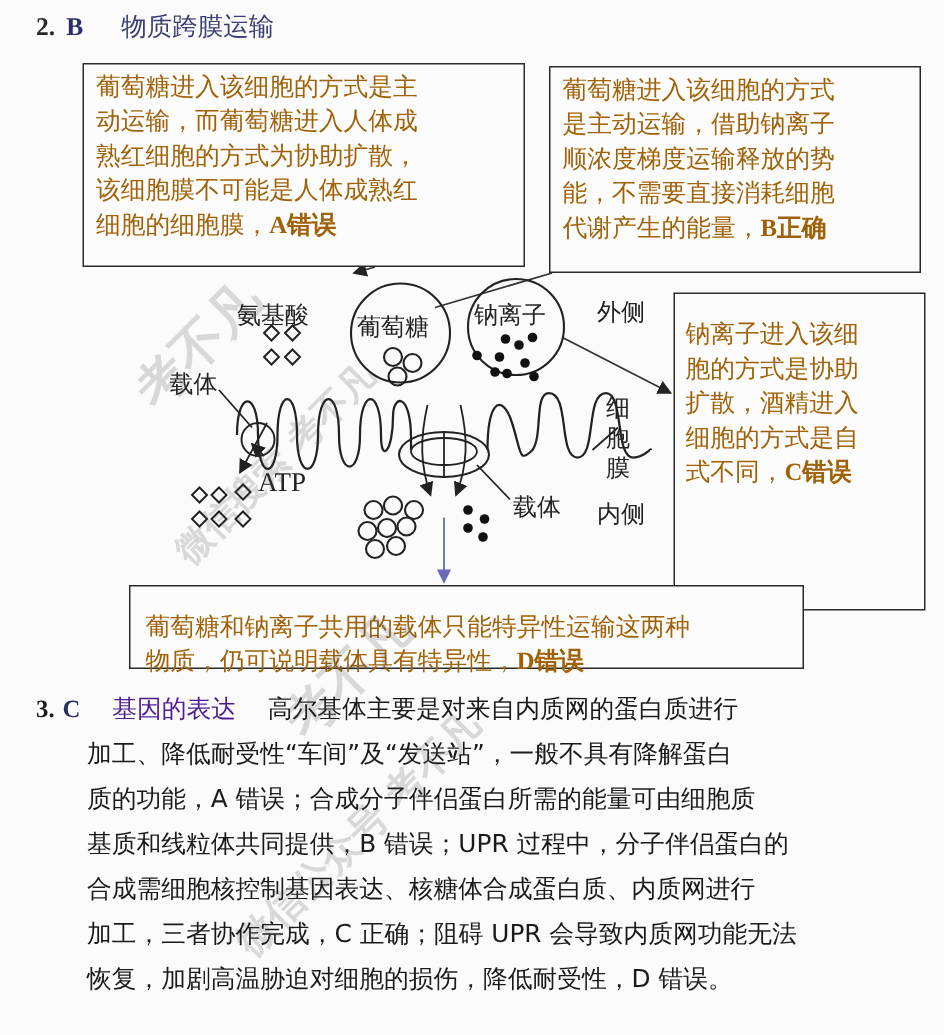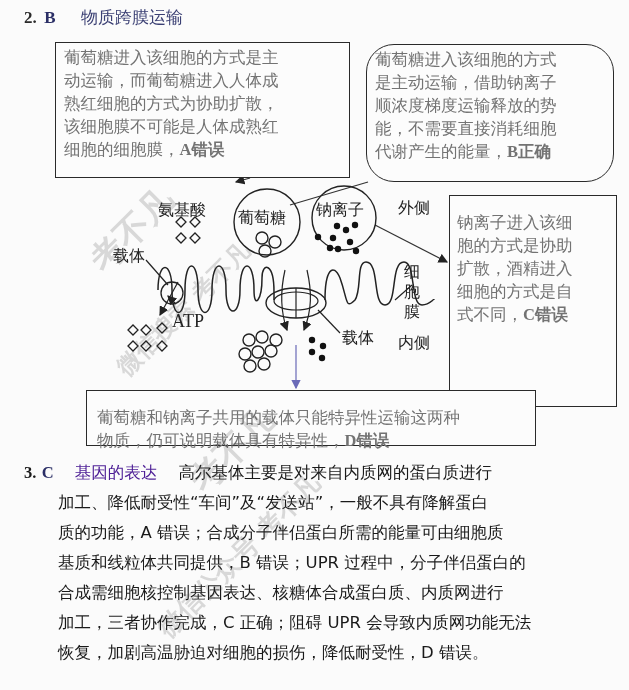--- a/index.html
+++ b/index.html
@@ -4,24 +4,24 @@
 <style>
   html, body { margin:0; padding:0; }
   body { width:629px; height:690px; background:#fbfbfb; position:relative; overflow:hidden;
          font-family:"DejaVu Serif", serif; color:#1e1e1e; }
   .abs { position:absolute; }
   .q-head { left:24px; top:6px; font-size:17px; white-space:nowrap;text-align:center; }
   .q-num { font-family:"Liberation Serif", serif; font-weight:bold; color:#2a2a2a; }
   .q-ans { font-family:"Liberation Serif", serif; font-weight:bold; color:#2b2f66; margin-left:2px; }
   .q-topic { color:#3a3f73; margin-left:20px; font-family:"DejaVu Sans", sans-serif; }
   .box { position:absolute; border:1.5px solid #2a2a2a; background:#fcfcfc; box-sizing:border-box;
-         font-family:"DejaVu Sans", sans-serif; font-size:16.5px; line-height:23px; padding:3px 8px; color:#737373; }
+         font-family:"DejaVu Sans", sans-serif; font-size:16.5px; line-height:23px; padding:3px 8px; color:#a16207; }
   .box b { font-family:"Liberation Serif", serif; font-weight:bold; }
   .box-a { left:55px; top:42px; width:295px; height:136px; }
-  .box-b { left:366px; top:44px; width:248px; height:138px;border-radius:28px; }
+  .box-b { left:366px; top:44px; width:248px; height:138px; }
   .box-c { left:449px; top:195px; width:168px; height:212px; padding:15px 7px; }
   .box-d { left:86px; top:390px; width:450px; height:56px; padding:15px 10px; }
   .lbl { position:absolute; font-family:"DejaVu Sans", sans-serif; font-size:16px; color:#222; white-space:nowrap; }
   .lbl-atp { font-family:"Liberation Serif", serif; font-size:18px; }
   .para { position:absolute; left:24px; top:458px; width:600px; font-family:"DejaVu Sans", sans-serif;
           font-size:16.5px; line-height:30px; color:#1a1a1a; }
   .para .line { display:block; white-space:nowrap; }
   .para .ind { padding-left:34px; }
   .para b { font-family:"Liberation Serif", serif; }
   .p3-num { font-family:"Liberation Serif", serif; font-weight:bold; }

